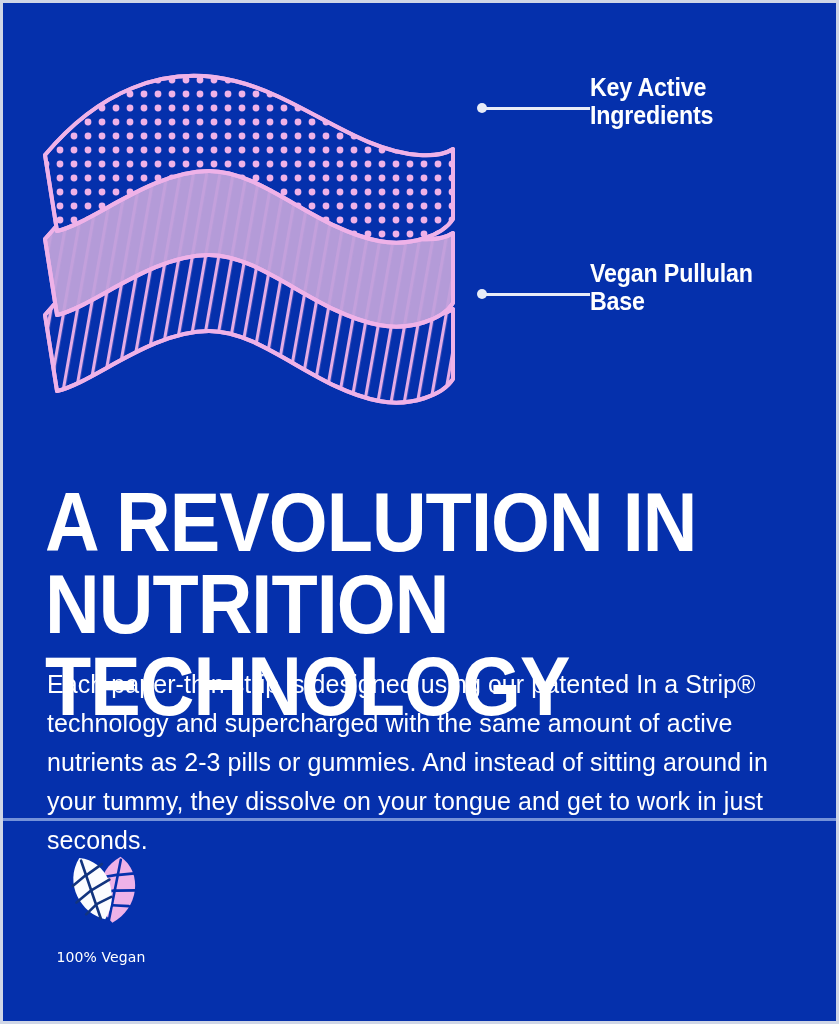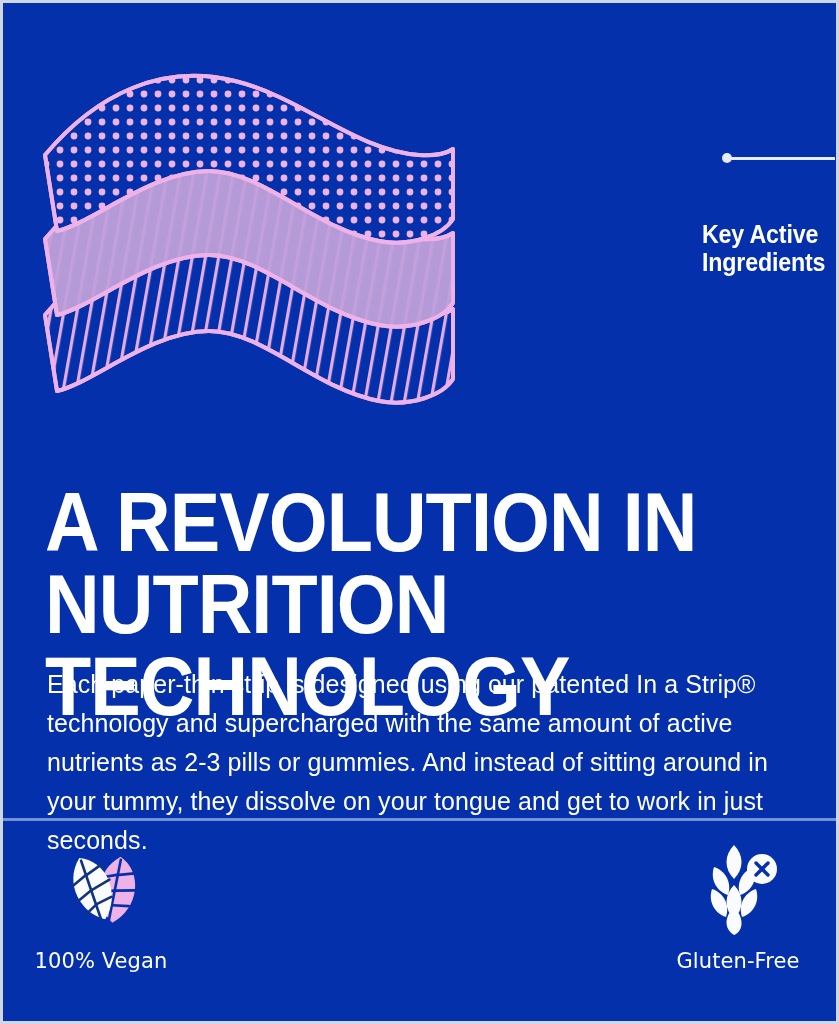--- a/index.html
+++ b/index.html
@@ -12,21 +12,21 @@
     color:#ffffff;
   }
 
   
   .hero{position:relative;height:410px;}
   .layers{position:absolute;left:36px;top:28px;width:420px;height:380px;}
   .layers svg{display:block;width:100%;height:100%;}
 
   
   .callouts{position:absolute;left:462px;top:60px;width:370px;}
-  .callout{position:relative;display:flex;align-items:flex-end;flex-direction:column;}
+  .callout{position:relative;display:flex;align-items:flex-start;}
   .callout + .callout{margin-top:10px;}
   .c-lead{position:relative;width:125px;flex:0 0 125px;height:26px;}
   .c-dot{position:absolute;left:12px;top:50%;width:10px;height:10px;margin-top:-5px;
          border-radius:50%;background:#e8ecf7;}
   .c-line{position:absolute;left:20px;right:0;top:50%;height:3px;margin-top:-1px;
           background:#e8ecf7;}
   .c-label{
     font-family:"Liberation Sans Narrow","Liberation Sans",sans-serif;
     font-weight:bold;font-size:25px;line-height:1.12;letter-spacing:-0.2px;
     transform:scaleX(.93);transform-origin:left center;white-space:pre-line;
@@ -62,21 +62,21 @@
   
   .badges{
     position:absolute;left:0;right:0;top:838px;height:160px;
     display:flex;align-items:flex-start;justify-content:space-between;
     padding:0 22px;
   }
   .badge{width:152px;display:flex;flex-direction:column;align-items:center;}
   .badge .art{height:96px;display:flex;align-items:center;justify-content:center;}
   .badge .art svg{display:block;}
   .badge .cap{
-    margin-top:12px;font-size:21px;letter-spacing:.1px;color:#ffffff;
+    margin-top:12px;font-size:14px;letter-spacing:.1px;color:#ffffff;
     font-family:"DejaVu Sans",sans-serif;font-weight:400;white-space:nowrap;
   }
 </style>
 </head>
 <body>
 
 <div class="page">
 
   <div class="hero">
 
@@ -131,20 +131,28 @@
       <div class="callout cal0">
         <span class="c-lead">
           <span class="c-dot"></span>
           <span class="c-line"></span>
         </span>
         <span class="c-label">Key Active
 Ingredients</span>
       </div>
 
 
+      <div class="callout cal2">
+        <span class="c-lead">
+          <span class="c-dot"></span>
+          <span class="c-line"></span>
+        </span>
+        <span class="c-label">Vegan Pullulan
+Base</span>
+      </div>
 
     </div>
   </div>
 
   <h1 class="headline">A REVOLUTION IN NUTRITION
 TECHNOLOGY</h1>
 
   <p class="body-copy">Each paper-thin strip is designed using our patented In a Strip® technology and supercharged with the same amount of active nutrients as 2-3 pills or gummies. And instead of sitting around in your tummy, they dissolve on your tongue and get to work in just seconds.</p>
 
   <div class="divider"></div>
@@ -177,38 +185,17 @@
               <path d="M36,51 L23,58"></path>
                 <path d="M36,51 L52,48"></path>
             </g>
           </g>
         </svg>
       </span>
       <span class="cap">100% Vegan</span>
     </div>
 
 
-    <div class="badge">
-      <span class="art">
-        <svg width="96" height="96" viewBox="0 0 96 96" xmlns="http://www.w3.org/2000/svg">
-          <g fill="#fbfcff">
-            <path d="M44,4 C54,14 54,28 44,38 C34,28 34,14 44,4 Z"></path>
-            <path d="M24,26 C36,30 42,42 38,54 C26,50 20,38 24,26 Z"></path>
-            <path d="M64,26 C68,38 62,50 50,54 C46,42 52,30 64,26 Z"></path>
-            <path d="M22,48 C34,52 40,64 36,76 C24,72 18,60 22,48 Z"></path>
-            <path d="M66,48 C70,60 64,72 52,76 C48,64 54,52 66,48 Z"></path>
-            <path d="M44,44 C54,54 54,68 44,78 C34,68 34,54 44,44 Z"></path>
-            <path d="M44,66 C54,76 54,90 44,94 C34,88 34,76 44,66 Z"></path>
-          </g>
-          <circle cx="72" cy="28" r="15" fill="#fbfcff"></circle>
-          <g stroke="#0530ac" stroke-width="3.4" stroke-linecap="round">
-            <path d="M66,22 L78,34"></path>
-              <path d="M78,22 L66,34"></path>
-          </g>
-        </svg>
-      </span>
-      <span class="cap">Gluten-Free</span>
-    </div>
 
 
 
   </div>
 </div>
 
 </body></html>

